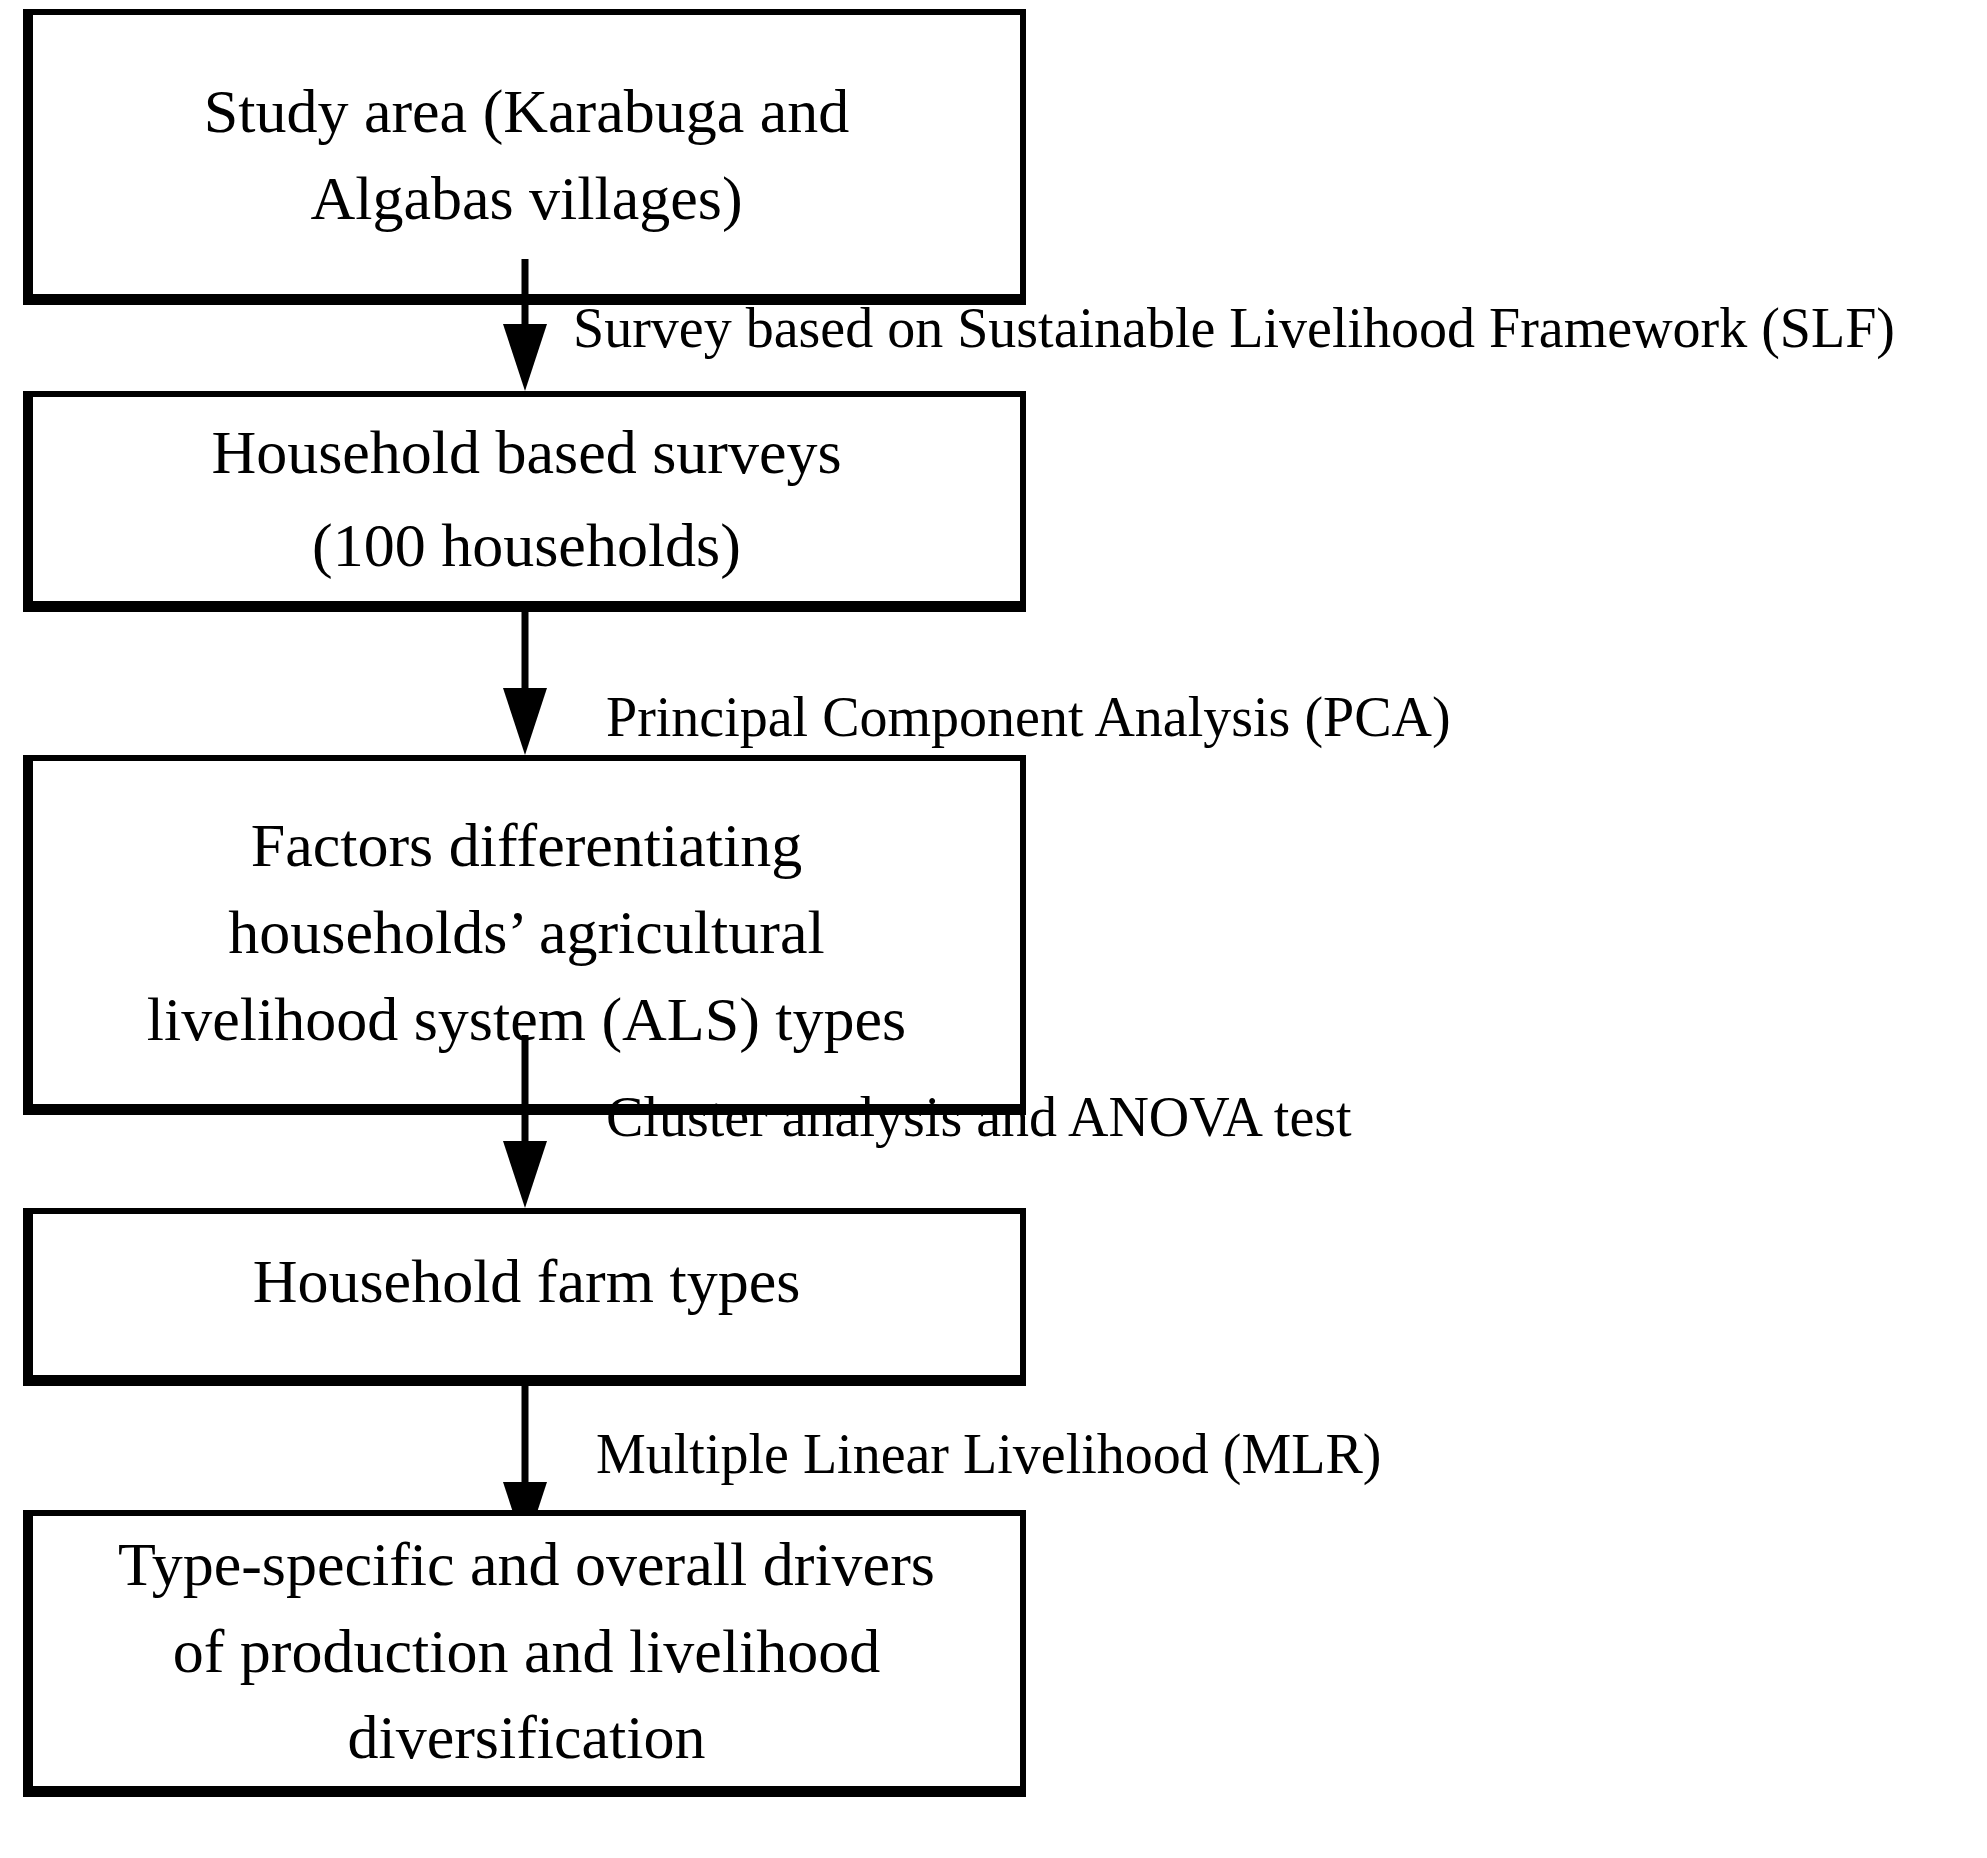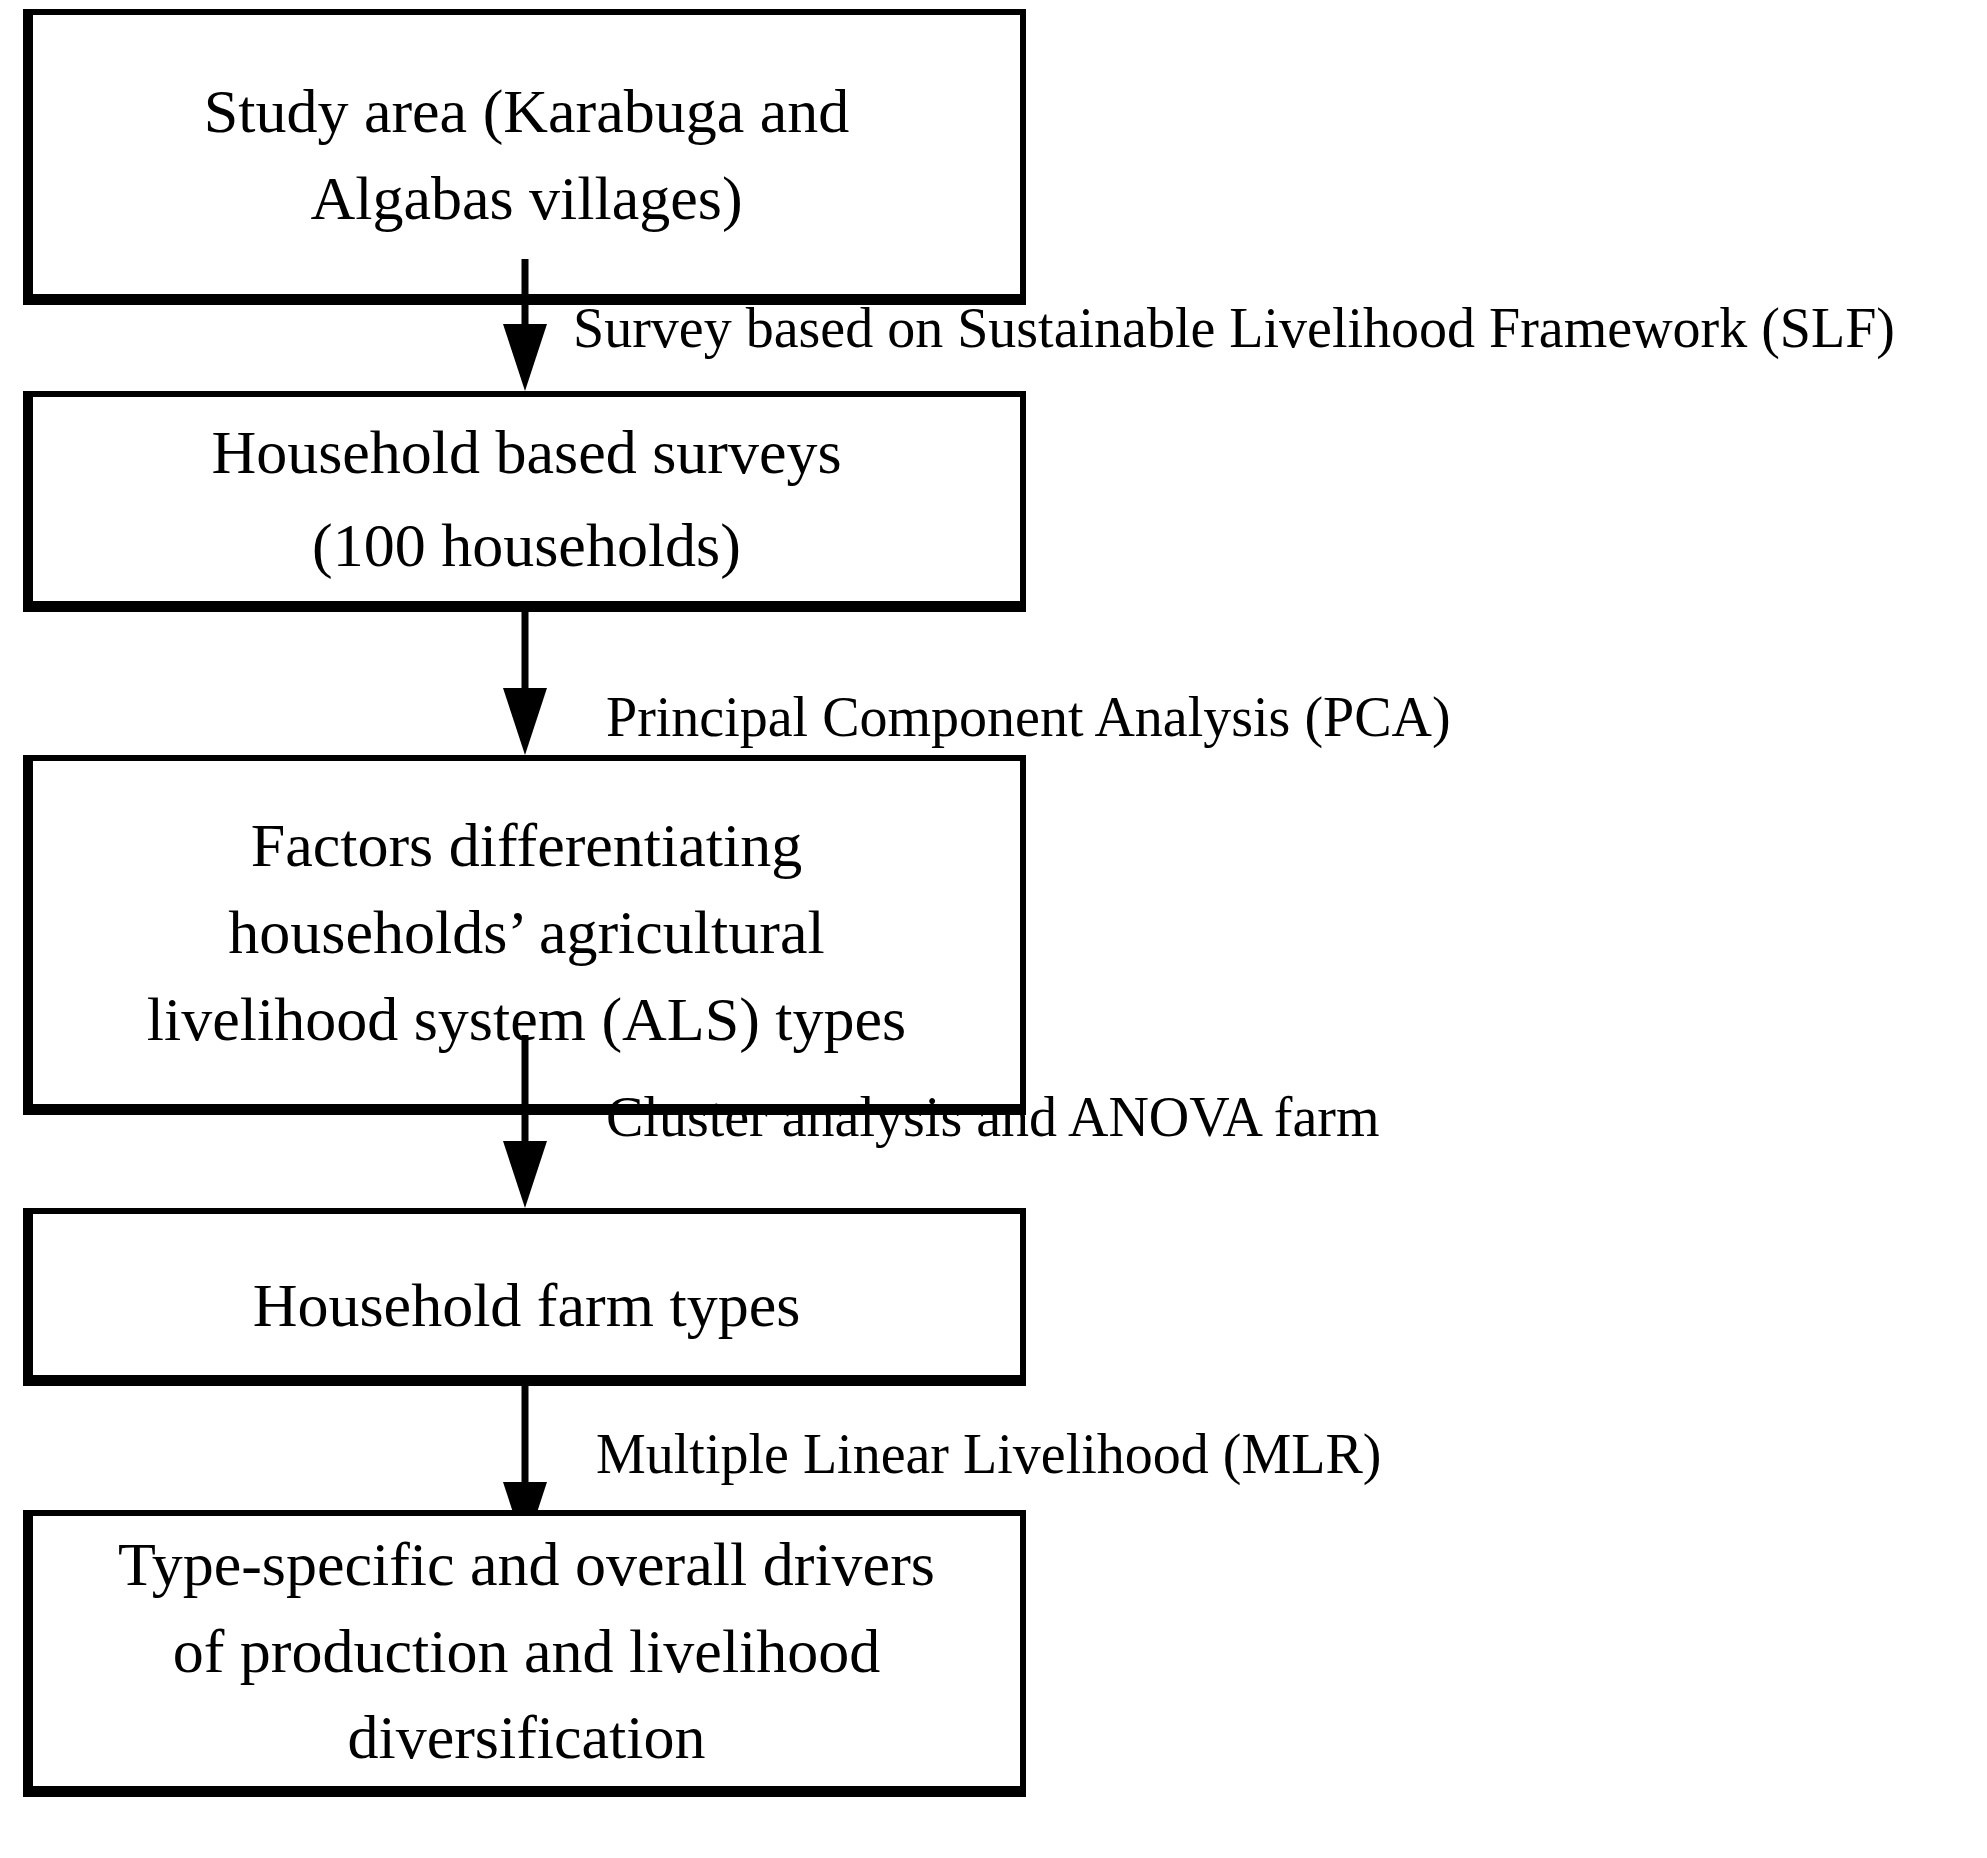--- a/index.html
+++ b/index.html
@@ -26,21 +26,21 @@
     justify-content: center;
     align-items: center;
   }
   .box-text {
     font-size: 62px;
     line-height: 1.4;
     text-align: center;
     white-space: pre-line;
     color: #000000;
   }
-  .flow-box.top-aligned { justify-content: flex-start; padding-top: 48px; }
+  .flow-box.top-aligned { justify-content: flex-start; padding-top: 24px; }
   .flow-box.loose .box-text { line-height: 1.5; }
   .arrow {
     position: absolute;
     left: 502px;
     width: 45px;
   }
   .arrow-shaft {
     position: absolute;
     left: 50%;
     transform: translateX(-50%);
@@ -111,21 +111,21 @@
   <div id="b3" class="flow-box">
     <div class="box-text">Factors differentiating
 households’ agricultural
 livelihood system (ALS) types</div>
   </div>
 
   <div id="a3" class="arrow">
     <div class="arrow-shaft"></div>
     <div class="arrow-head"></div>
   </div>
-  <div id="l3" class="arrow-label">Cluster analysis and ANOVA farm</div>
+  <div id="l3" class="arrow-label">Cluster analysis and ANOVA test</div>
 
   <div id="b4" class="flow-box top-aligned">
     <div class="box-text">Household farm types</div>
   </div>
 
   <div id="a4" class="arrow">
     <div class="arrow-shaft"></div>
     <div class="arrow-head"></div>
   </div>
   <div id="l4" class="arrow-label">Multiple Linear Livelihood (MLR)</div>

